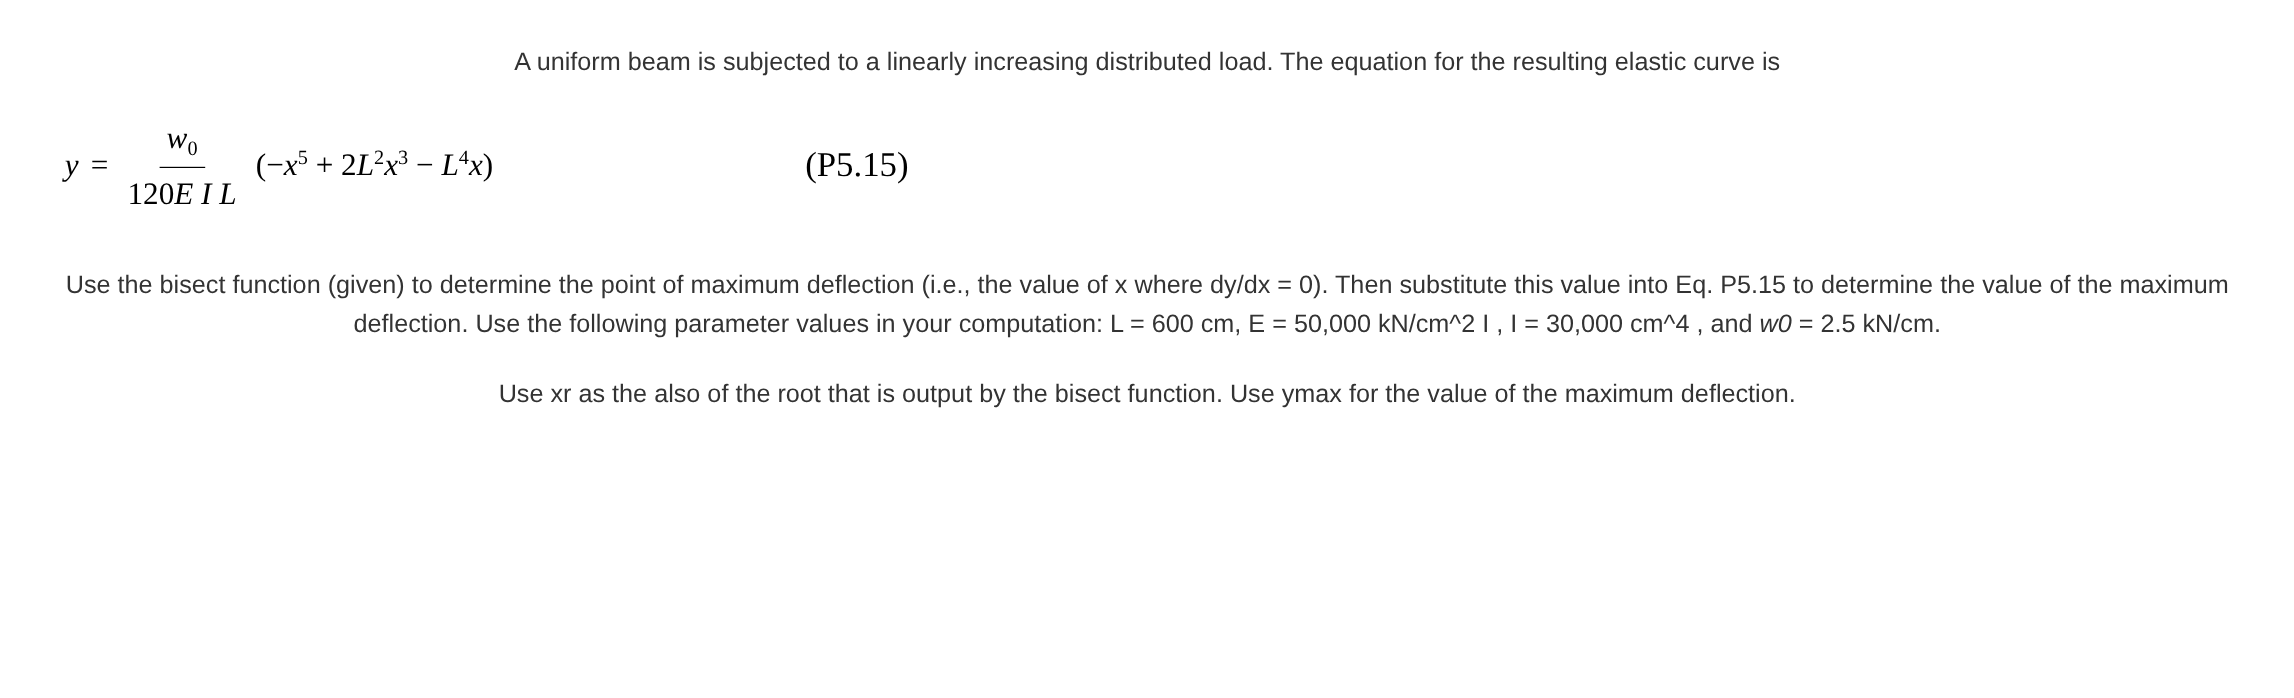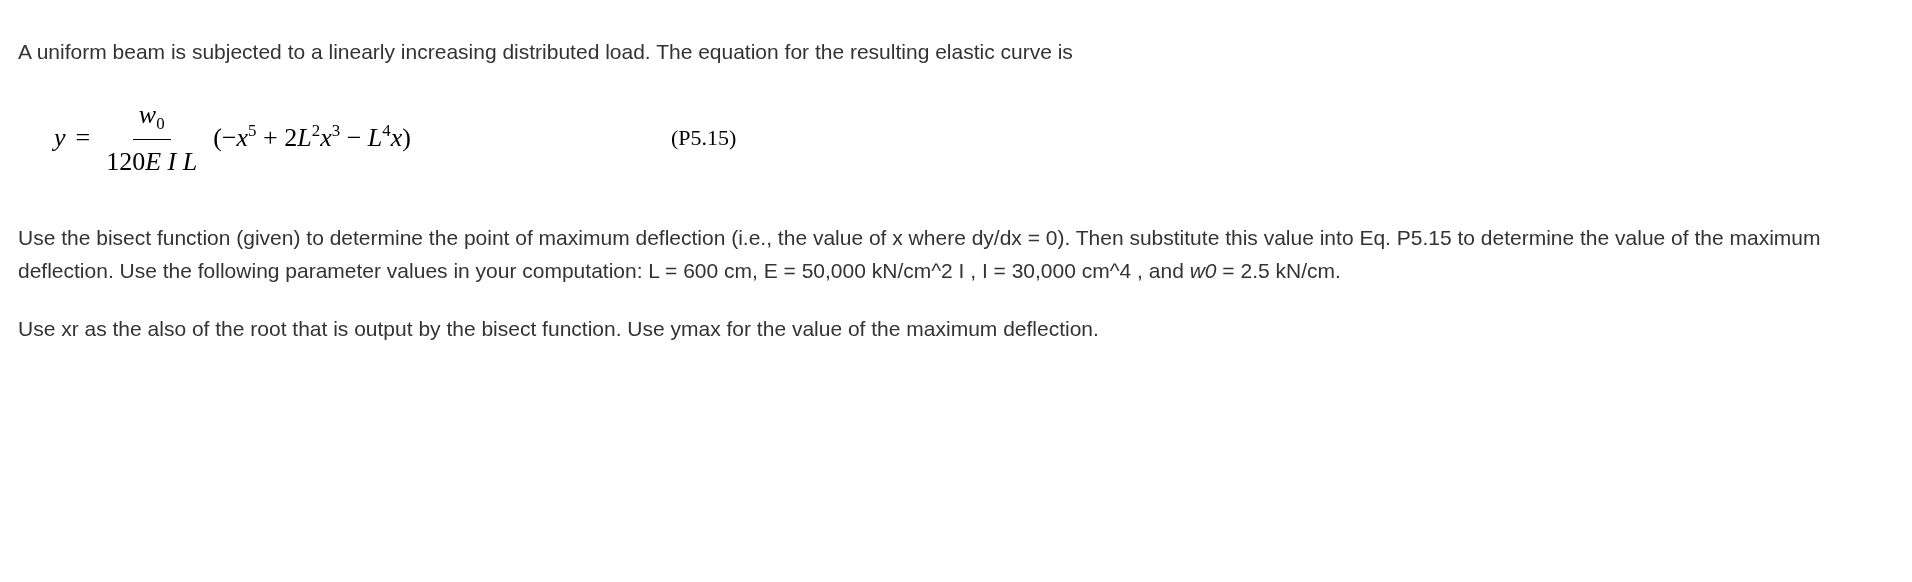--- a/index.html
+++ b/index.html
@@ -7,20 +7,21 @@
     padding: 0;
     width: 1912px;
     background: #ffffff;
     font-family: Arial, Helvetica, sans-serif;
     color: #333333;
   }
   .page {
     padding: 36px 18px 40px 18px;
     font-size: 21px;
     line-height: 1.55;
+    text-align: center;
   }
   .para {
     margin: 0 0 26px 0;
   }
   .eq-row {
     display: flex;
     align-items: center;
     margin: 0 0 40px 36px;
     font-family: "Times New Roman", Times, serif;
     font-size: 26px;
@@ -63,21 +64,21 @@
     margin-left: 4px;
   }
   .poly .ital { font-style: italic; }
   sup {
     font-size: 0.65em;
     vertical-align: super;
     font-style: normal;
   }
   .eq-tag {
     margin-left: 260px;
-    font-size: 22px;
+    font-size: 29px;
   }
   .ital { font-style: italic; }
   .para .ital-var { font-style: italic; }
 </style>
 </head>
 <body>
 
 <div class="page">
 
   <p class="para">A uniform beam is subjected to a linearly increasing distributed load. The equation for the resulting elastic curve is</p>

